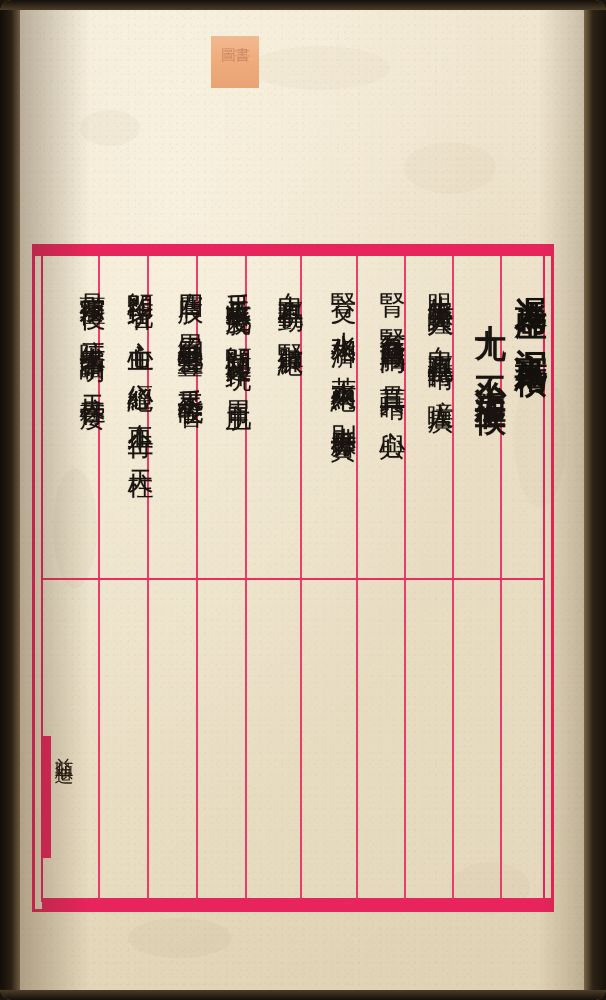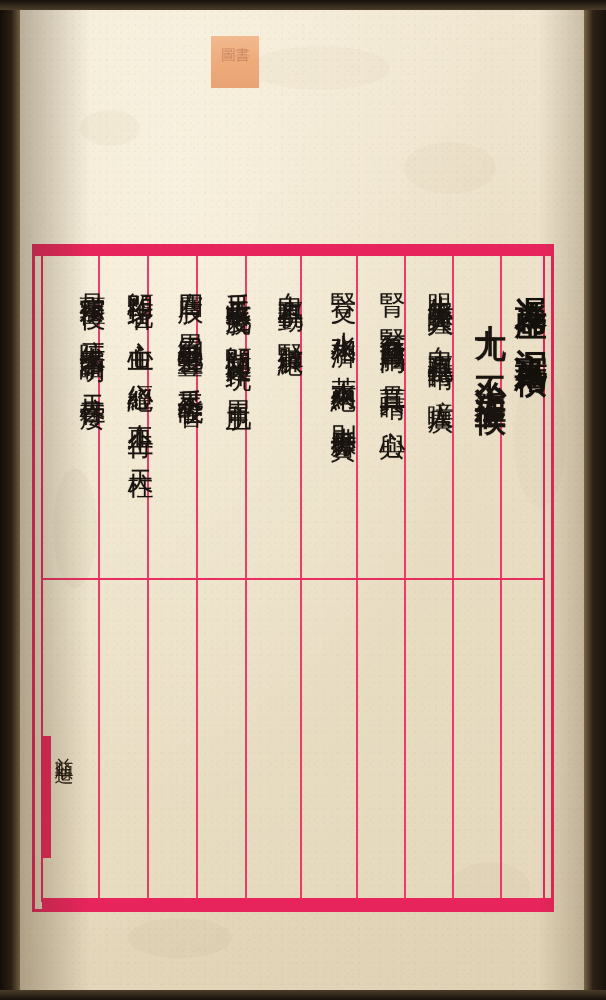--- a/index.html
+++ b/index.html
@@ -12,20 +12,21 @@
     height: 1000px;
     overflow: hidden;
     font-family: "DejaVu Sans", sans-serif;
   }
   #page {
     position: relative;
     width: 606px;
     height: 1000px;
     background: #eab308;
     overflow: hidden;
+    border-radius: 12px;
   }
   
   .edge-left {
     position: absolute;
     left: 0; top: 0;
     width: 20px; height: 1000px;
     background: linear-gradient(90deg,#120d08 0%, #2a1f14 55%, #6d5a40 100%);
     z-index: 40;
   }
   .edge-right {

